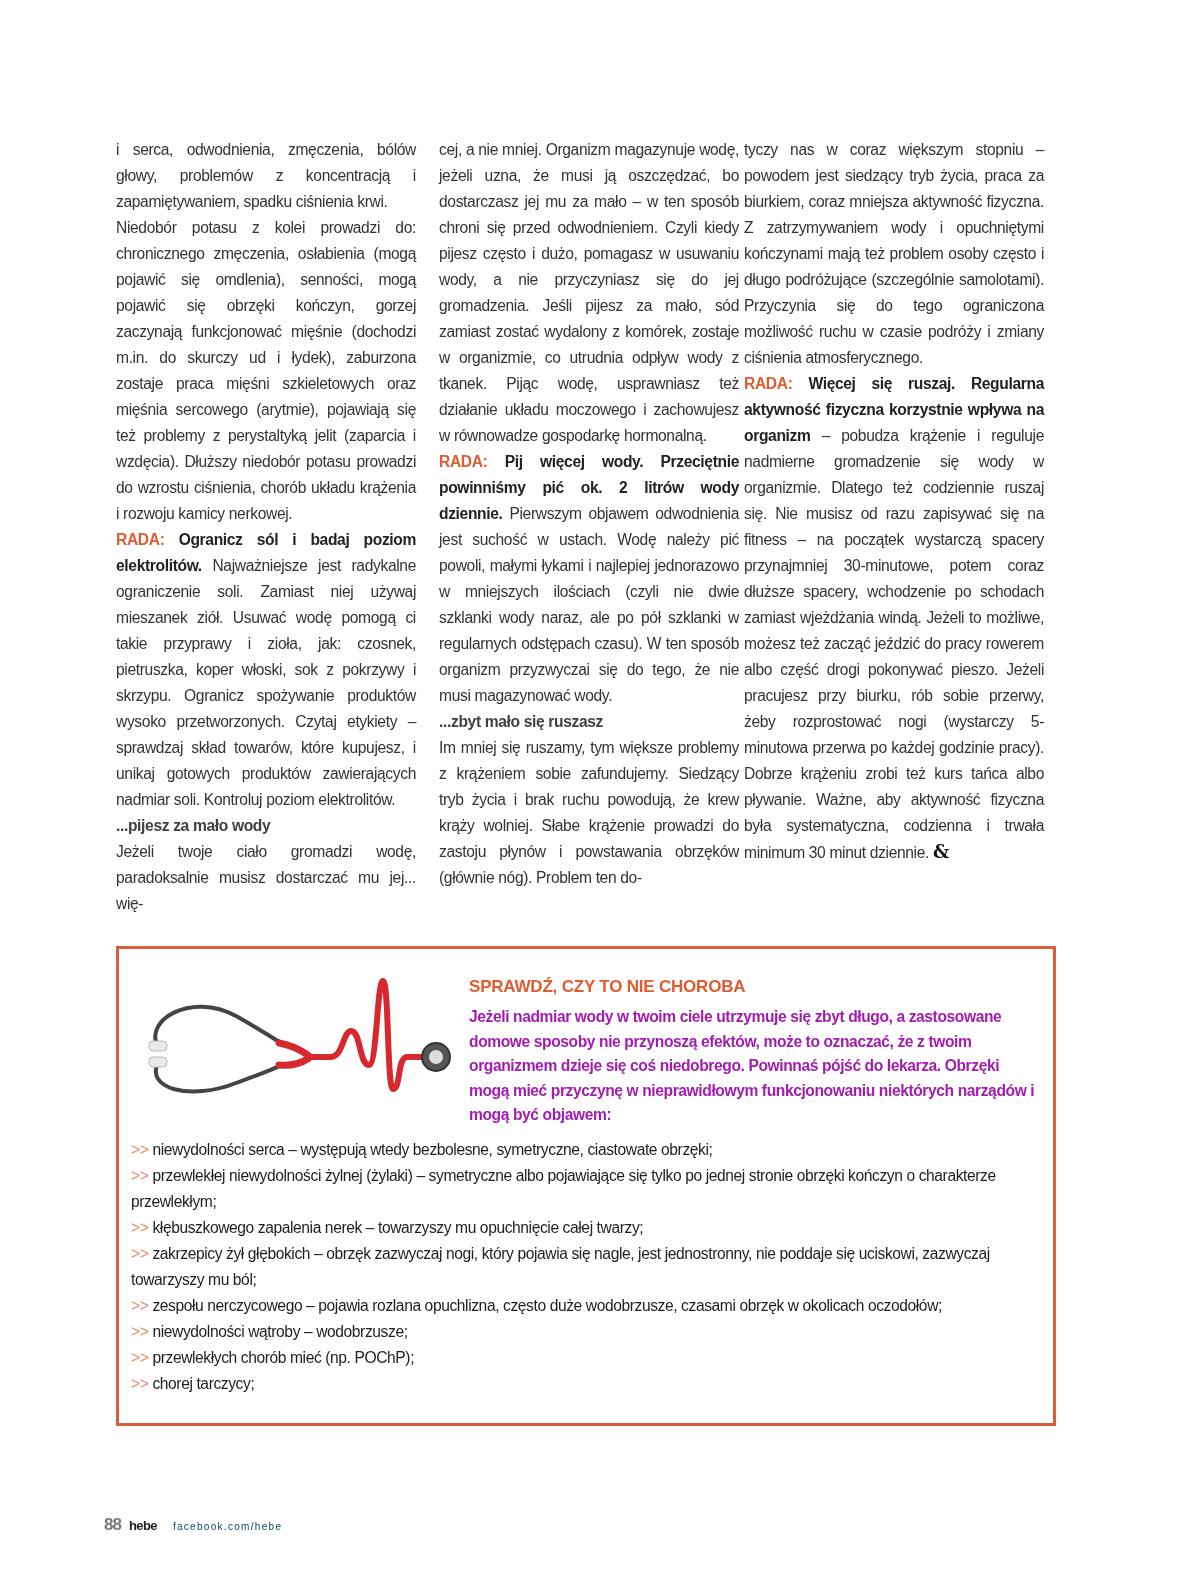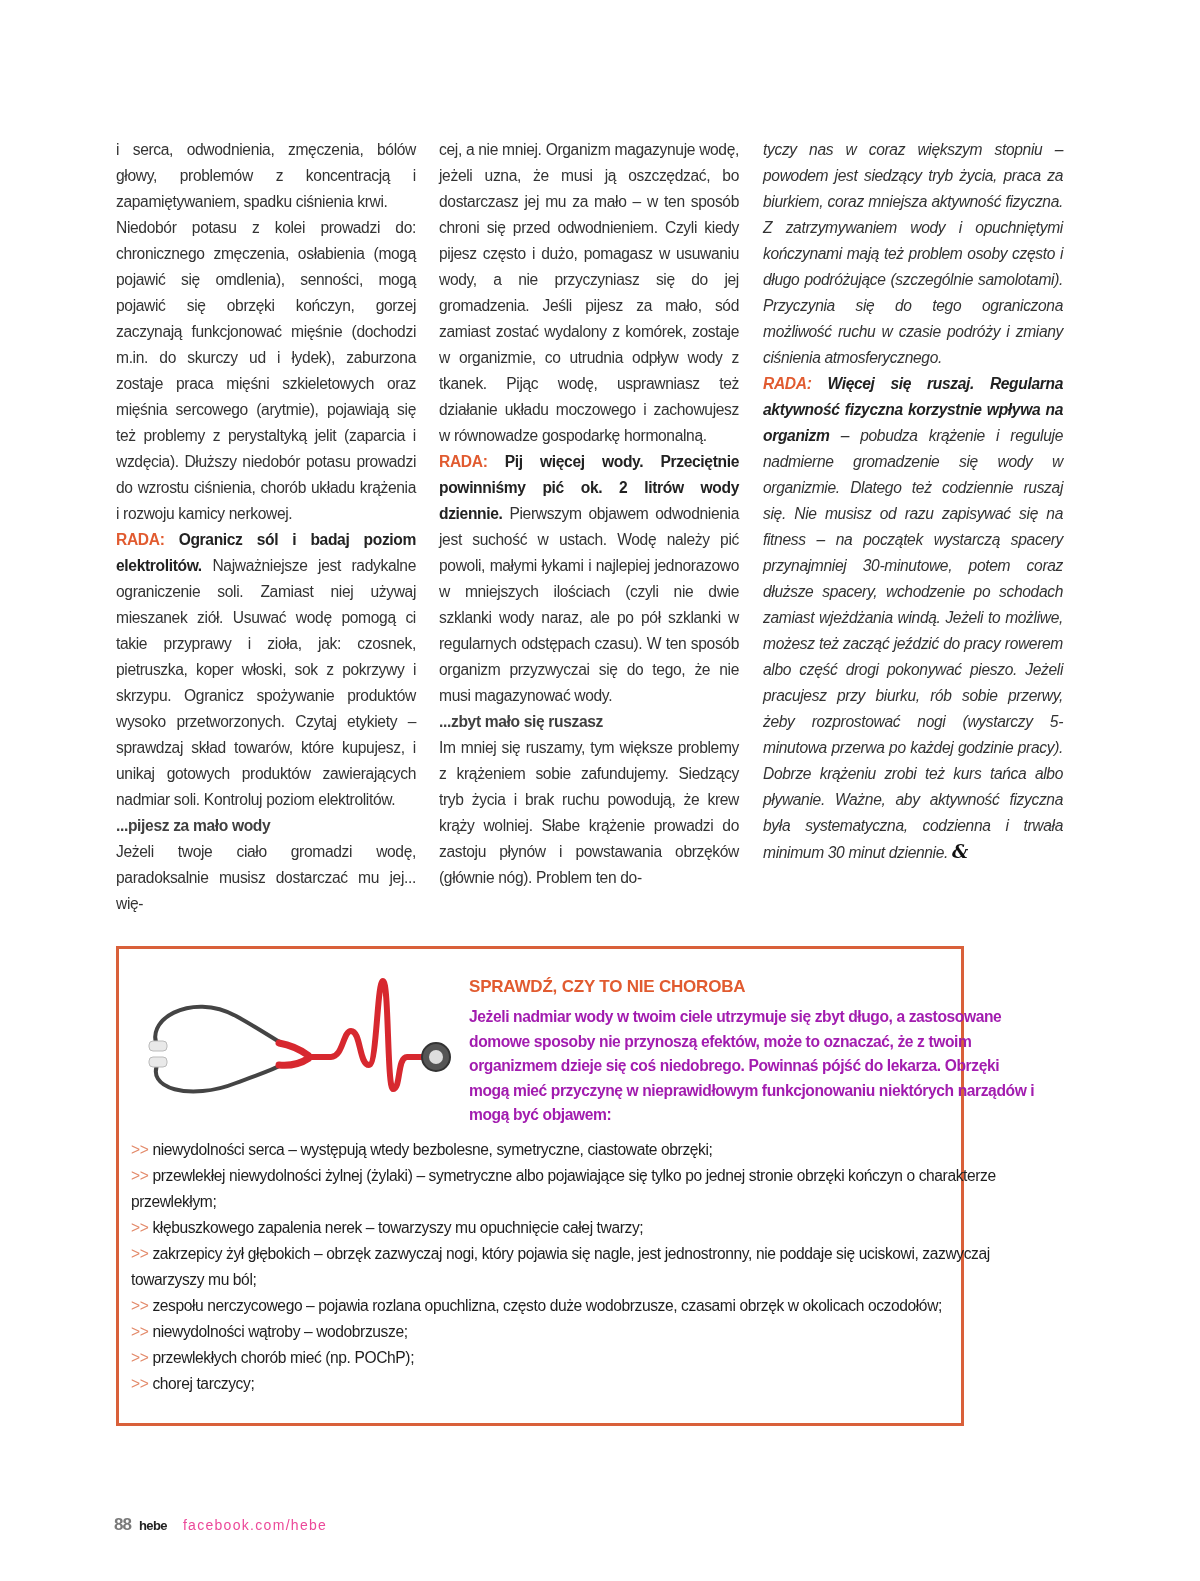--- a/index.html
+++ b/index.html
@@ -3,43 +3,43 @@
 <meta charset="utf-8">
 <style>
   html, body { margin: 0; padding: 0; background: #ffffff; }
   body { width: 1200px; height: 1581px; position: relative; overflow: hidden;
          font-family: "Liberation Sans", "DejaVu Sans", sans-serif; color: #2b2b2b; }
   .col { position: absolute; top: 137px; width: 300px; font-size: 15.6px; line-height: 26px;
          color: #333; text-align: justify; letter-spacing: -0.35px; }
   .col p { margin: 0; }
   #col1 { left: 116px; }
   #col2 { left: 439px; }
-  #col3 { left: 763px; font-style: italic; }
+  #col3 { left: 744px; }
   .rada { color: #e15b30; font-weight: bold; }
   .bold { font-weight: bold; color: #222; }
   .sub { color: #404040; font-weight: bold; display: block; }
   .amp { font-family: "DejaVu Serif", serif; font-weight: bold; font-size: 18px; color: #111; }
 
-  #box { position: absolute; left: 116px; top: 946px; width: 848px; height: 480px;
+  #box { position: absolute; left: 116px; top: 946px; width: 940px; height: 480px;
          border: 3px solid #d9603a; box-sizing: border-box; }
   #steth { position: absolute; left: 12px; top: 12px; width: 330px; height: 140px; }
   #box-title { position: absolute; left: 350px; top: 28px; font-size: 17px; font-weight: bold;
                color: #e15b30; letter-spacing: -0.2px; }
   #box-intro { position: absolute; left: 350px; top: 56px; width: 570px; font-size: 15.6px;
                line-height: 24.5px; font-weight: bold; color: #a21caf; letter-spacing: -0.4px; }
   #box-list { position: absolute; left: 12px; top: 188px; width: 910px; font-size: 15.6px;
               line-height: 26px; color: #1e1e1e; letter-spacing: -0.4px; list-style: none;
               margin: 0; padding: 0; }
   #box-list li { margin: 0; }
   .arr { color: #e38a6a; margin-right: 4px; }
 
-  #footer { position: absolute; left: 114px; top: 1515px; display: flex; align-items: baseline; gap: 8px; }
+  #footer { position: absolute; left: 104px; top: 1515px; display: flex; align-items: baseline; gap: 8px; }
   #page-num { font-size: 17px; color: #7a7a7a; font-weight: bold; letter-spacing: -1px; }
   #brand { font-size: 13px; font-weight: bold; color: #222; letter-spacing: -0.6px; }
-  #fb { font-size: 14px; color: #ec4899; letter-spacing: 1.3px; margin-left: 8px; }
+  #fb { font-size: 10px; color: #0c4a6e; letter-spacing: 1.3px; margin-left: 8px; }
 </style>
 </head>
 <body>
 
 <div id="col1" class="col">
   <p>i serca, odwodnienia, zmęczenia, bólów głowy, problemów z koncentracją i zapamiętywaniem, spadku ciśnienia krwi.</p>
   <p>Niedobór potasu z kolei prowadzi do: chronicznego zmęczenia, osłabienia (mogą pojawić się omdlenia), senności, mogą pojawić się obrzęki kończyn, gorzej zaczynają funkcjonować mięśnie (dochodzi m.in. do skurczy ud i łydek), zaburzona zostaje praca mięśni szkieletowych oraz mięśnia sercowego (arytmie), pojawiają się też problemy z perystaltyką jelit (zaparcia i wzdęcia). Dłuższy niedobór potasu prowadzi do wzrostu ciśnienia, chorób układu krążenia i rozwoju kamicy nerkowej.</p>
   <p><span class="rada">RADA:</span><span class="bold"> Ogranicz sól i badaj poziom elektrolitów.</span><span> Najważniejsze jest radykalne ograniczenie soli. Zamiast niej używaj mieszanek ziół. Usuwać wodę pomogą ci takie przyprawy i zioła, jak: czosnek, pietruszka, koper włoski, sok z pokrzywy i skrzypu. Ogranicz spożywanie produktów wysoko przetworzonych. Czytaj etykiety – sprawdzaj skład towarów, które kupujesz, i unikaj gotowych produktów zawierających nadmiar soli. Kontroluj poziom elektrolitów.</span></p>
   <span class="sub">...pijesz za mało wody</span>
   <p>Jeżeli twoje ciało gromadzi wodę, paradoksalnie musisz dostarczać mu jej... wię-</p>

